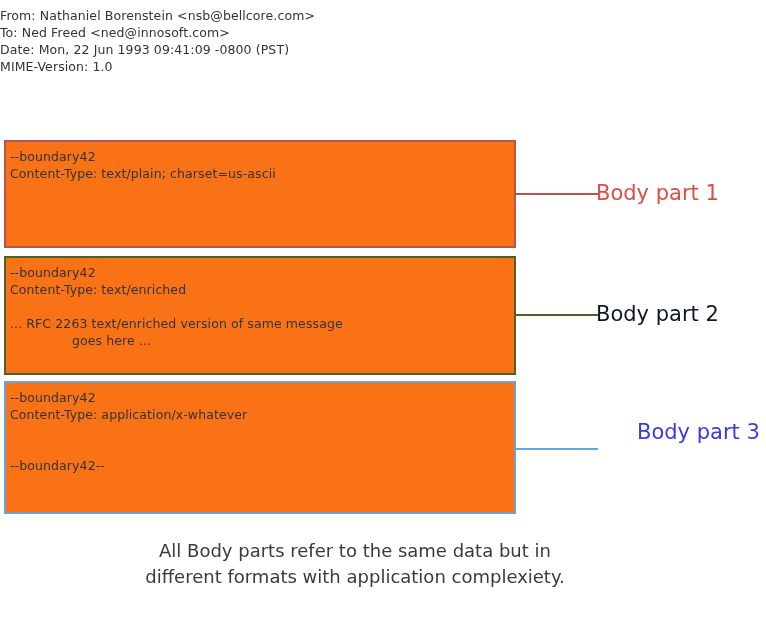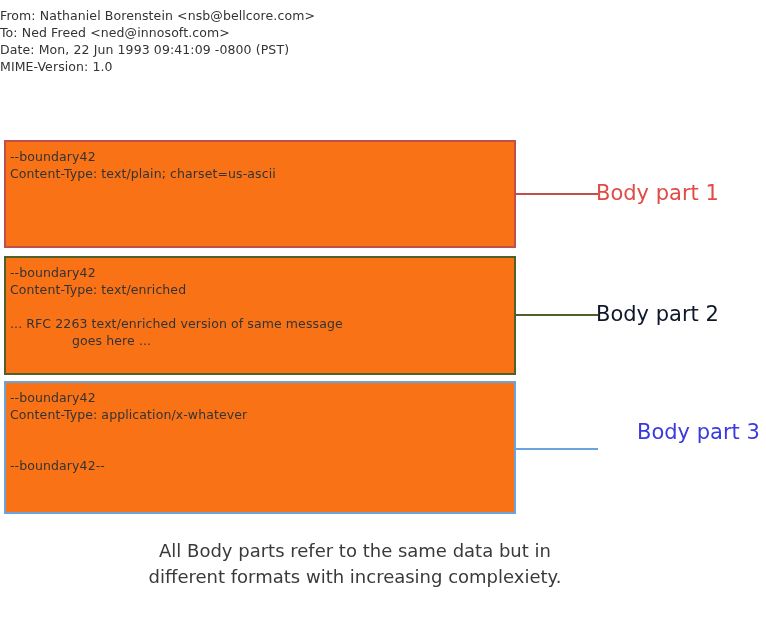--- a/index.html
+++ b/index.html
@@ -122,14 +122,14 @@
   <div class="body-line">Content-Type: application/x-whatever</div>
   <div class="body-line gap"></div>
   <div class="body-line gap"></div>
   <div class="body-line">--boundary42--</div>
 </div>
 <div class="leader l3" style="border-top-color: rgb(107, 164, 221);"></div>
 <div class="callout c3" style="color: rgb(58, 58, 224);">Body part 3</div>
 
 <div class="caption">
   <div class="caption-line">All Body parts refer to the same data but in</div>
-  <div class="caption-line">different formats with increasing complexiety.</div>
+  <div class="caption-line">different formats with application complexiety.</div>
 </div>
 
 </body></html>

